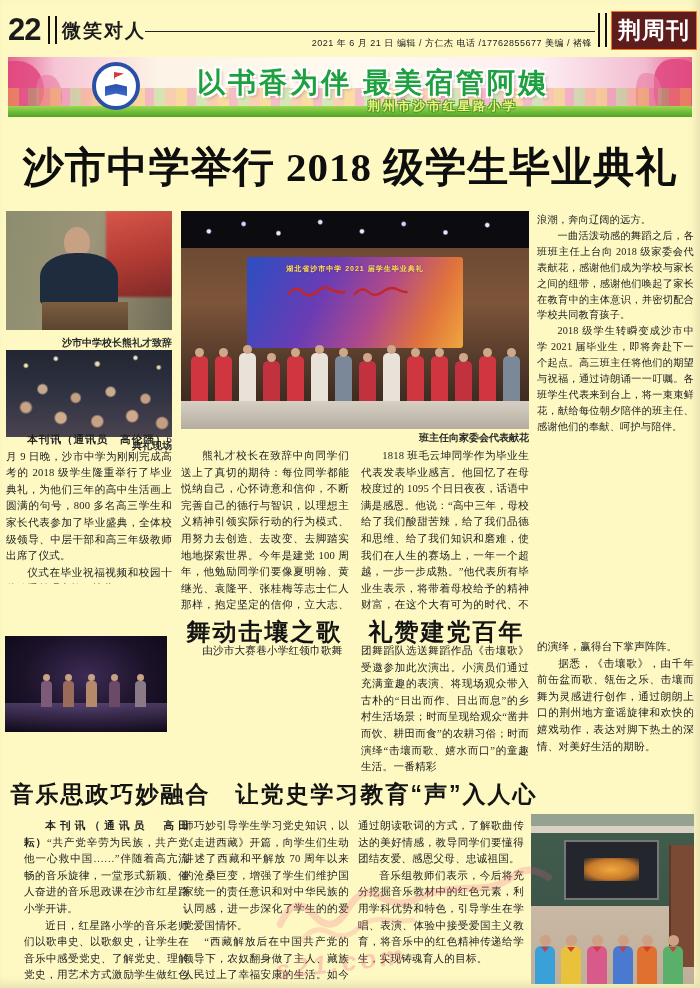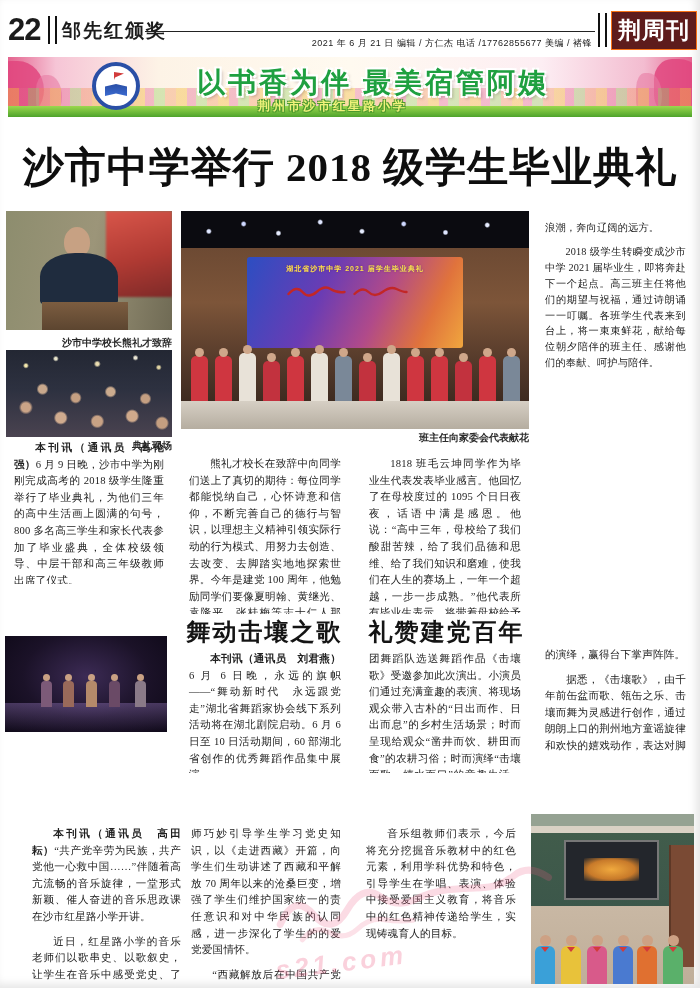--- a/index.html
+++ b/index.html
@@ -1,16 +1,16 @@
 <!DOCTYPE html>
 <html><head>
 <meta charset="utf-8">
 <style>
   html,body{margin:0;padding:0;background:#e9e9e6;}
-  .page{position:relative;width:700px;height:988px;background:#ffffff;overflow:hidden;
+  .page{position:relative;width:700px;height:988px;background:#fef9c3;overflow:hidden;
         font-family:"Liberation Serif","DejaVu Serif",serif;color:#1c1c1c;
         box-shadow:inset -4px -4px 8px rgba(0,0,0,.10);}
   
   .page-number{position:absolute;left:8px;top:12px;font-family:"Liberation Sans",sans-serif;
         font-size:31px;font-weight:bold;letter-spacing:-1px;}
   .dbar{position:absolute;width:5px;border-left:2px solid #111;border-right:2px solid #111;}
   .dbar1{left:48px;top:16px;height:28px;}
   .dbar2{left:598px;top:13px;height:34px;}
   .section-name{position:absolute;left:62px;top:18px;font-size:19px;font-weight:bold;letter-spacing:2px;}
   .mast-rule{position:absolute;left:145px;top:31px;width:450px;border-top:1.5px solid #222;}
@@ -36,21 +36,21 @@
         background:linear-gradient(180deg,#9bd84e,#4ea32b);}
   .school-logo{position:absolute;left:84px;top:5px;width:48px;height:48px;border-radius:50%;
         background:#fff;border:4px solid #2a4fa6;box-sizing:border-box;}
   .school-logo .book{position:absolute;left:9px;top:18px;width:22px;height:12px;
         background:linear-gradient(180deg,#2a4fa6,#3a6ad0);clip-path:polygon(0 20%,50% 0,100% 20%,100% 100%,50% 80%,0 100%);}
   .school-logo .flag{position:absolute;left:18px;top:6px;width:10px;height:8px;background:#d23b3b;
         clip-path:polygon(0 0,100% 20%,10% 70%,0 100%);}
   .banner-slogan{position:absolute;left:150px;top:7px;width:430px;text-align:center;
         font-family:"Liberation Sans",sans-serif;font-weight:bold;font-size:28px;letter-spacing:3px;color:#1fa040;
         text-shadow:-2px -2px 0 #fff,2px -2px 0 #fff,-2px 2px 0 #fff,2px 2px 0 #fff,3px 3px 3px rgba(60,20,40,.25);}
-  .banner-school{position:absolute;left:250px;top:41px;width:260px;text-align:left;
+  .banner-school{position:absolute;left:250px;top:41px;width:260px;text-align:right;
         font-family:"Liberation Sans",sans-serif;font-weight:bold;font-size:12px;letter-spacing:3px;color:#eef27a;
         text-shadow:-1px -1px 0 #4d9a2d,1px -1px 0 #4d9a2d,-1px 1px 0 #4d9a2d,1px 1px 0 #4d9a2d;}
   
   .main-headline{position:absolute;left:0;top:140px;width:700px;text-align:center;
         font-size:41px;font-weight:900;letter-spacing:1px;color:#0e0e0e;}
   
   .photo{position:absolute;overflow:hidden;}
   .ph1{left:6px;top:211px;width:166px;height:119px;
         background:linear-gradient(100deg,#8d8d6e 0%,#9c9579 50%,#6f6a54 100%);}
   .ph1 .screen{position:absolute;right:0;top:0;width:40%;height:72%;
@@ -126,42 +126,42 @@
   .k2{left:30px;background:#e8c23a;height:36px;}
   .k3{left:56px;background:#d85a8a;height:44px;}
   .k4{left:82px;background:#4a7ad0;height:34px;}
   .k5{left:106px;background:#e07030;height:40px;}
   .k6{left:132px;background:#5ab06a;height:37px;}
   
   .cap{position:absolute;font-family:"Liberation Sans",sans-serif;font-size:10px;font-weight:bold;
         color:#2a2a2a;text-align:right;}
   .col{position:absolute;text-align:justify;font-size:10.6px;line-height:16.6px;color:#212121;
         overflow:hidden;letter-spacing:.2px;}
-  .col p{margin:8px;text-indent:2em;}
+  .col p{margin:0;text-indent:2em;}
   .col p.cont{text-indent:0;}
   .lead{font-weight:bold;}
   .sec-head{position:absolute;font-family:"Liberation Sans",sans-serif;font-weight:bold;color:#141414;
         text-align:center;letter-spacing:2px;white-space:nowrap;}
   .sec2-head{left:181px;top:616px;width:349px;font-size:24px;}
   .sec3-head{left:0px;top:779px;width:548px;font-size:23px;}
   
   .watermark{position:absolute;left:270px;top:860px;width:420px;transform:rotate(-7deg);
         pointer-events:none;color:rgba(236,90,130,.30);}
   .watermark svg{display:block;}
   .wm-url{font-family:"Liberation Sans",sans-serif;font-size:26px;font-style:italic;font-weight:bold;
         letter-spacing:4px;color:rgba(236,90,130,.28);}
 </style>
 </head>
 <body>
 
 <div class="page">
 
   <div class="page-number">22</div>
   <div class="dbar dbar1"></div>
-  <div class="section-name">邹先红颁奖</div>
+  <div class="section-name">微笑对人</div>
   <div class="mast-rule"></div>
   <div class="dateline">
     <span>2021 年 6 月 21 日</span>
     <span>编辑 / 方仁杰</span>
     <span>电话 /17762855677</span>
     <span>美编 / 褚锋</span>
   </div>
   <div class="dbar dbar2"></div>
   <div class="weekly-logo">荆周刊</div>
 
@@ -229,62 +229,64 @@
   <div class="col" style="left:181px;top:448px;width:168px;height:166px;">
     <p>熊礼才校长在致辞中向同学们送上了真切的期待：每位同学都能悦纳自己，心怀诗意和信仰，不断完善自己的德行与智识，以理想主义精神引领实际行动的行为模式、用努力去创造、去改变、去脚踏实地地探索世界。今年是建党 100 周年，他勉励同学们要像夏明翰、黄继光、袁隆平、张桂梅等志士仁人那样，抱定坚定的信仰，立大志、明大德、成大才、担大任。</p>
   </div>
 
   <div class="col" style="left:361px;top:448px;width:168px;height:166px;">
     <p>1818 班毛云坤同学作为毕业生代表发表毕业感言。他回忆了在母校度过的 1095 个日日夜夜，话语中满是感恩。他说：“高中三年，母校给了我们酸甜苦辣，给了我们品德和思维、给了我们知识和磨难，使我们在人生的赛场上，一年一个超越，一步一步成熟。”他代表所有毕业生表示，将带着母校给予的精神财富，在这个大有可为的时代、不断强化自己，迎接汹涌的</p>
   </div>
 
   <div class="col" style="left:537px;top:212px;width:157px;height:402px;font-size:10.2px;line-height:15.9px;">
     <p class="cont">浪潮，奔向辽阔的远方。</p>
+    <p>一曲活泼动感的舞蹈之后，各班班主任上台向 2018 级家委会代表献花，感谢他们成为学校与家长之间的纽带，感谢他们唤起了家长在教育中的主体意识，并密切配合学校共同教育孩子。</p>
     <p>2018 级学生转瞬变成沙市中学 2021 届毕业生，即将奔赴下一个起点。高三班主任将他们的期望与祝福，通过诗朗诵一一叮嘱。各班学生代表来到台上，将一束束鲜花，献给每位朝夕陪伴的班主任、感谢他们的奉献、呵护与陪伴。</p>
 
   </div>
 
   <div class="sec-head sec2-head">舞动击壤之歌　礼赞建党百年</div>
 
   <div class="photo ph4">
     <span class="floor"></span>
     <span class="d d1"></span>
     <span class="d d2"></span>
     <span class="d d3"></span>
     <span class="d d4"></span>
     <span class="d d5"></span>
   </div>
 
   <div class="col" style="left:181px;top:643px;width:168px;height:130px;">
-    <p><span class="lead">本刊讯（通讯员　刘君燕）</span><span>6 月 6 日晚，永远的旗帜——“舞动新时代　永远跟党走”湖北省舞蹈家协会线下系列活动将在湖北剧院启动。6 月 6 日至 10 日活动期间，60 部湖北省创作的优秀舞蹈作品集中展演。</span></p>
     <p>由沙市大赛巷小学红领巾歌舞</p>
   </div>
 
   <div class="col" style="left:537px;top:639px;width:157px;height:118px;">
     <p class="cont">的演绎，赢得台下掌声阵阵。</p>
     <p>据悉，《击壤歌》，由千年前缶盆而歌、瓴缶之乐、击壤而舞为灵感进行创作，通过朗朗上口的荆州地方童谣旋律和欢快的嬉戏动作，表达对脚下热土的深情、对美好生活的期盼。</p>
   </div>
 
   <div class="col" style="left:361px;top:643px;width:168px;height:130px;">
     <p class="cont">团舞蹈队选送舞蹈作品《击壤歌》受邀参加此次演出。小演员们通过充满童趣的表演、将现场观众带入古朴的“日出而作、日出而息”的乡村生活场景；时而呈现给观众“凿井而饮、耕田而食”的农耕习俗；时而演绎“击壤而歌、嬉水而口”的童趣生活。一番精彩</p>
   </div>
 
+  <div class="sec-head sec3-head">音乐思政巧妙融合　让党史学习教育“声”入人心</div>
 
   <div class="col" style="left:24px;top:818px;width:165px;height:166px;">
     <p><span class="lead">本刊讯（通讯员　高田耘）</span><span>“共产党辛劳为民族，共产党他一心救中国……”伴随着高亢流畅的音乐旋律，一堂形式新颖、催人奋进的音乐思政课在沙市红星路小学开讲。</span></p>
     <p>近日，红星路小学的音乐老师们以歌串史、以歌叙史，让学生在音乐中感受党史、了解党史、理解党史，用艺术方式激励学生做红色基因传承人。</p>
 
   </div>
 
   <div class="col" style="left:183px;top:818px;width:166px;height:166px;">
     <p class="cont">师巧妙引导学生学习党史知识，以《走进西藏》开篇，向学生们生动讲述了西藏和平解放 70 周年以来的沧桑巨变，增强了学生们维护国家统一的责任意识和对中华民族的认同感，进一步深化了学生的的爱党爱国情怀。</p>
     <p>“西藏解放后在中国共产党的领导下，农奴翻身做了主人、藏族人民过上了幸福安康的生活。如今的幸福生活来之不易，我们应当懂得珍惜，在党的阳光雨露下，茁壮成长！”郭剑霞老师带来少队歌曲《红领巾手拉手》，在欣赏歌曲的同时，还带领学生</p>
   </div>
 
   <div class="col" style="left:358px;top:818px;width:166px;height:166px;">
+    <p class="cont">通过朗读歌词的方式，了解歌曲传达的美好情感，教导同学们要懂得团结友爱、感恩父母、忠诚祖国。</p>
     <p>音乐组教师们表示，今后将充分挖掘音乐教材中的红色元素，利用学科优势和特色，引导学生在学唱、表演、体验中接受爱国主义教育，将音乐中的红色精神传递给学生，实现铸魂育人的目标。</p>
   </div>
 
   <div class="photo ph5">
     <span class="screen"></span>
     <span class="door"></span>
     <span class="kid k1"></span>
     <span class="kid k2"></span>
     <span class="kid k3"></span>
     <span class="kid k4"></span>

